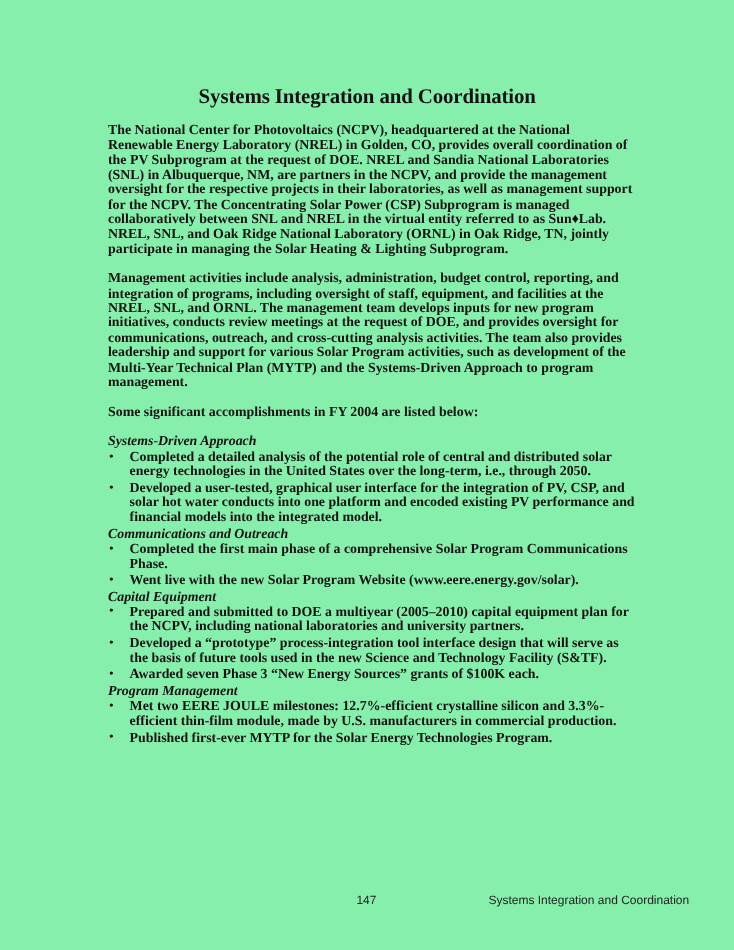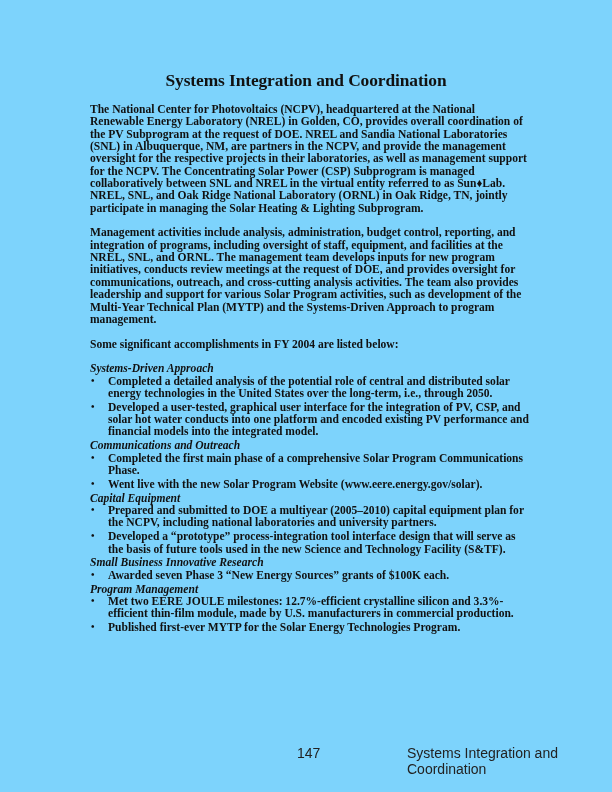--- a/index.html
+++ b/index.html
@@ -1,38 +1,38 @@
 <!DOCTYPE html>
 <html><head>
   <meta charset="utf-8">
   <style>
     html, body { margin: 0; padding: 0; background: #ffffff; }
     body { width: 612px; height: 792px; position: relative; overflow: hidden; }
     .page {
-      position: absolute; left: 0; top: 0; width: 612px; height: 792px; background: #7dd3fc;
+      position: absolute; left: 0; top: 0; width: 612px; height: 792px; background: #86efac;
       font-family: "Liberation Serif", "DejaVu Serif", serif; color: #111;
     }
     .title {
       position: absolute; left: 0; width: 612px; top: 70px; text-align: center;
       font-weight: bold; font-size: 17.4px; letter-spacing: -0.1px;
     }
     .body {
       position: absolute; left: 90px; top: 103px; width: 440px;
       font-size: 11.55px; line-height: 12.35px; font-weight: bold;
     }
     .body p { margin: 0 0 12.35px 0; }
     .section-head { font-style: italic; margin: 0; }
     ul.bul { list-style: none; margin: 0; padding: 0; }
     ul.bul li { position: relative; padding-left: 18px; margin: 0 0 1.5px 0; }
     ul.bul li .dot {
       position: absolute; left: 1px; top: 0; font-size: 10px;
     }
     .footer {
       position: absolute; top: 745px; font-family: "Liberation Sans", "DejaVu Sans", sans-serif;
-      font-size: 14px; color: #222;
+      font-size: 10px; color: #222;
     }
     .footer.num { left: 297px; }
     .footer.sect { left: 407px; }
   </style>
 </head>
 <body>
 
 <div class="page">
   <div class="title">Systems Integration and Coordination</div>
 
@@ -59,21 +59,20 @@
 
     <div>
       <div class="section-head">Capital Equipment</div>
       <ul class="bul">
         <li><span class="dot">•</span><span>Prepared and submitted to DOE a multiyear (2005–2010) capital equipment plan for the NCPV, including national laboratories and university partners.</span></li>
         <li><span class="dot">•</span><span>Developed a “prototype” process-integration tool interface design that will serve as the basis of future tools used in the new Science and Technology Facility (S&amp;TF).</span></li>
       </ul>
     </div>
 
     <div>
-      <div class="section-head">Small Business Innovative Research</div>
       <ul class="bul">
         <li><span class="dot">•</span><span>Awarded seven Phase 3 “New Energy Sources” grants of $100K each.</span></li>
       </ul>
     </div>
 
     <div>
       <div class="section-head">Program Management</div>
       <ul class="bul">
         <li><span class="dot">•</span><span>Met two EERE JOULE milestones: 12.7%-efficient crystalline silicon and 3.3%-efficient thin-film module, made by U.S. manufacturers in commercial production.</span></li>
         <li><span class="dot">•</span><span>Published first-ever MYTP for the Solar Energy Technologies Program.</span></li>

